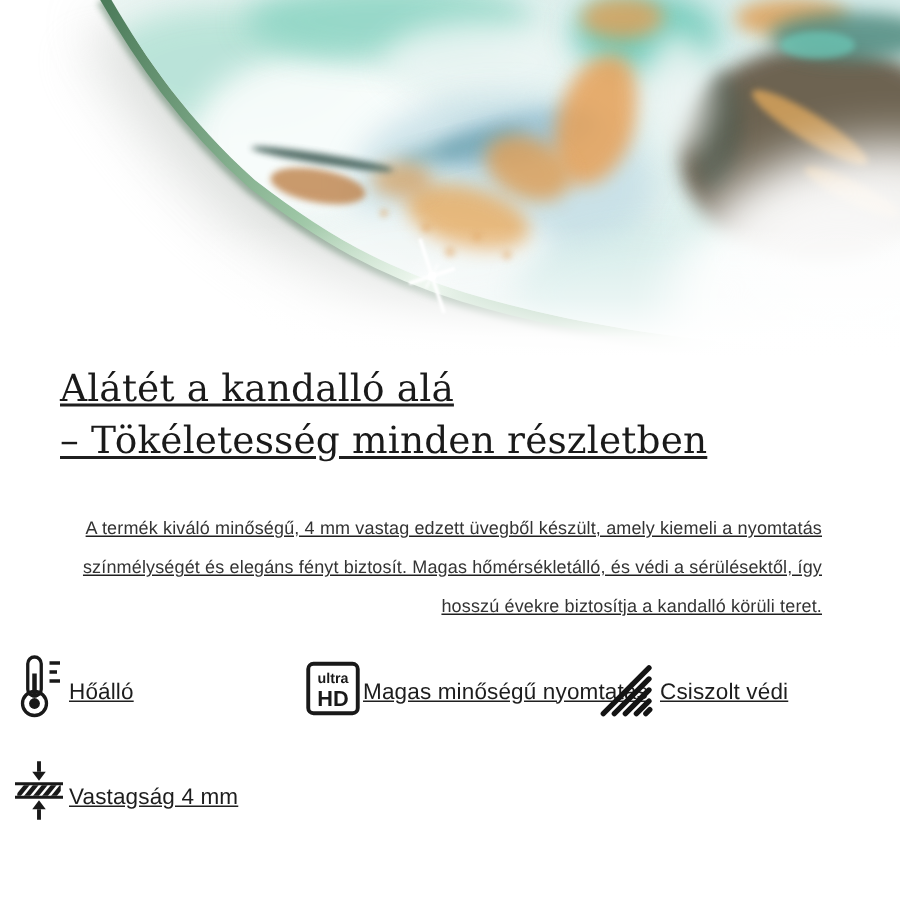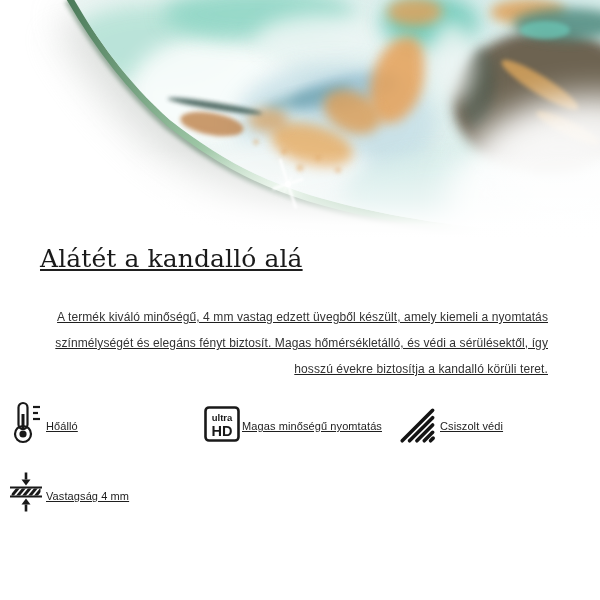--- a/index.html
+++ b/index.html
@@ -43,21 +43,21 @@
     align-items:center;
   }
   .icon-box {
     height:46px;
     display:flex;
     align-items:flex-end;
     justify-content:center;
   }
   .feature-label {
     margin-top:10px;
-    font-size:11px;
+    font-size:15px;
     color:#1d1d1d;
     letter-spacing:0.1px;
     white-space:nowrap;
   }
   .ficon { stroke:#191919; fill:none; stroke-width:2.2; }
 </style>
 </head>
 <body>
 
 <svg class="hero" viewBox="0 0 600 238" aria-hidden="true">
@@ -166,20 +166,21 @@
       <rect x="-0.8" y="-9" width="1.6" height="18" fill="#ffffff" filter="url(#f1)"></rect>
     </g>
     <circle r="3" fill="#ffffff"></circle>
   </g>
 </svg>
 
 <div class="content">
 
   <h1 class="heading">
     <span>Alátét a kandalló alá</span><br>
+    <span>– Tökéletesség minden részletben</span>
   </h1>
 
   <p class="about">A termék kiváló minőségű, 4 mm vastag edzett üvegből készült, amely kiemeli a nyomtatás színmélységét és elegáns fényt biztosít. Magas hőmérsékletálló, és védi a sérülésektől, így hosszú évekre biztosítja a kandalló körüli teret.</p>
 
   <div class="features">
 
     <div class="feature">
       <div class="icon-box">
         <svg class="ficon" width="40" height="44" viewBox="0 0 40 44">
           <rect x="12.5" y="3" width="9" height="26" rx="4.5"></rect>

